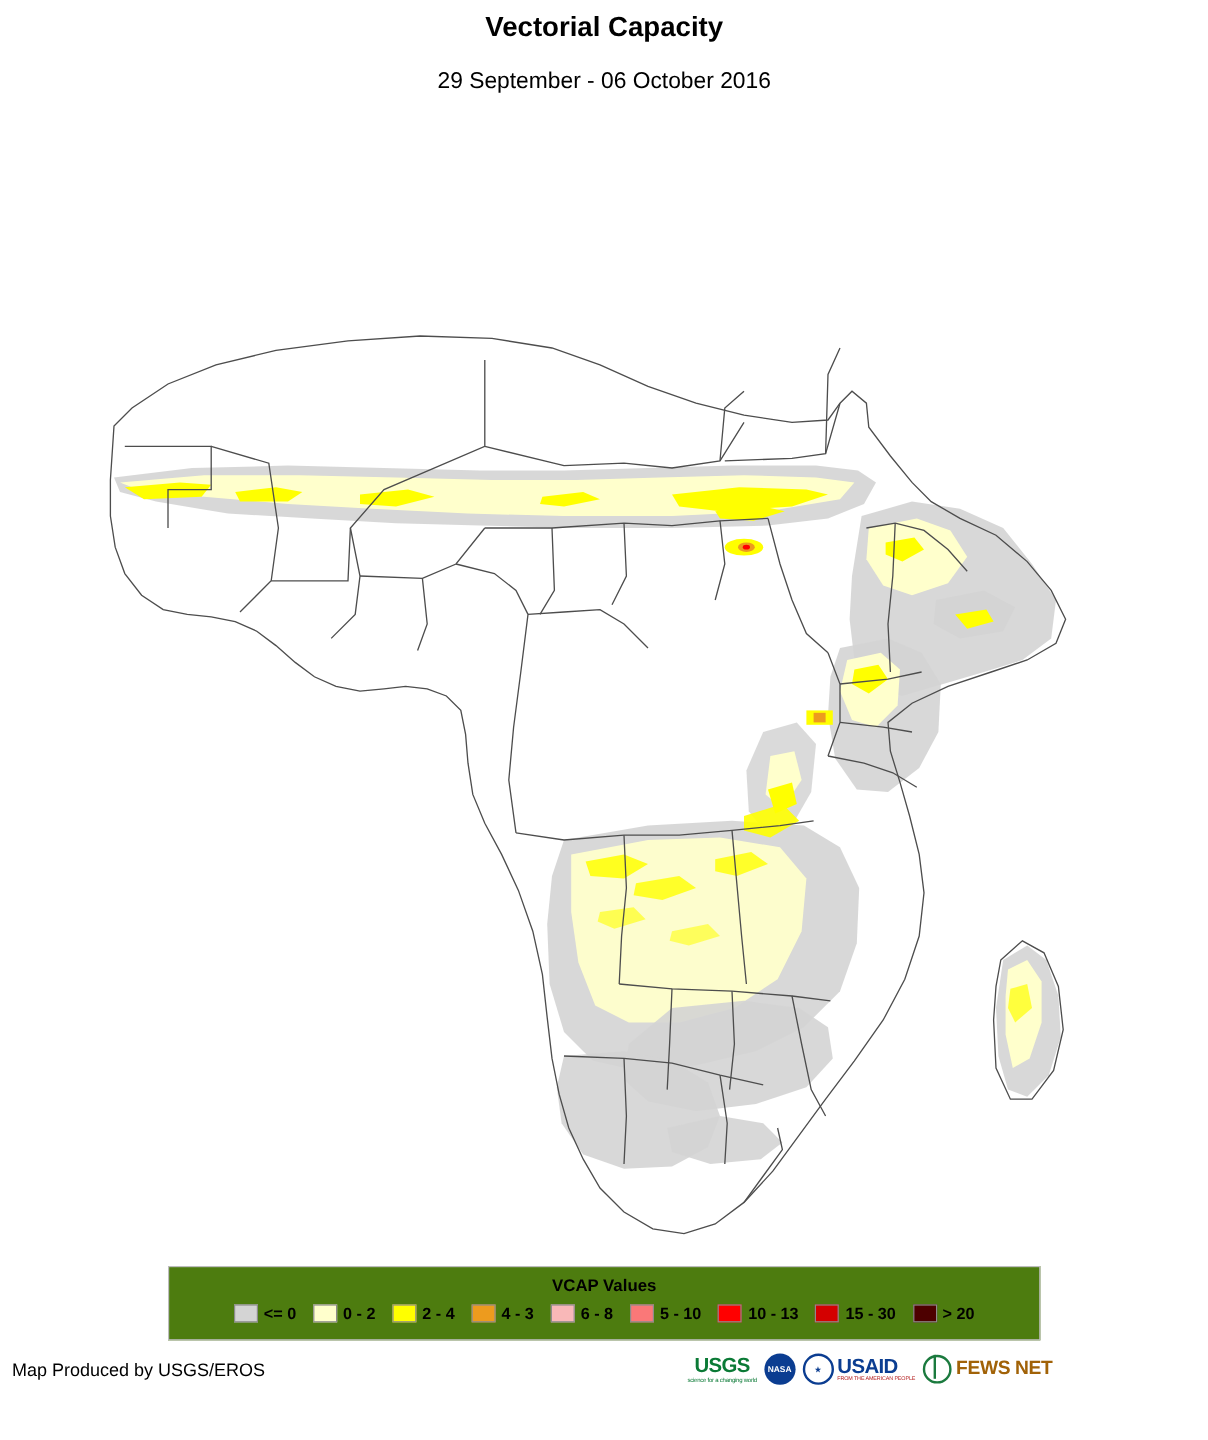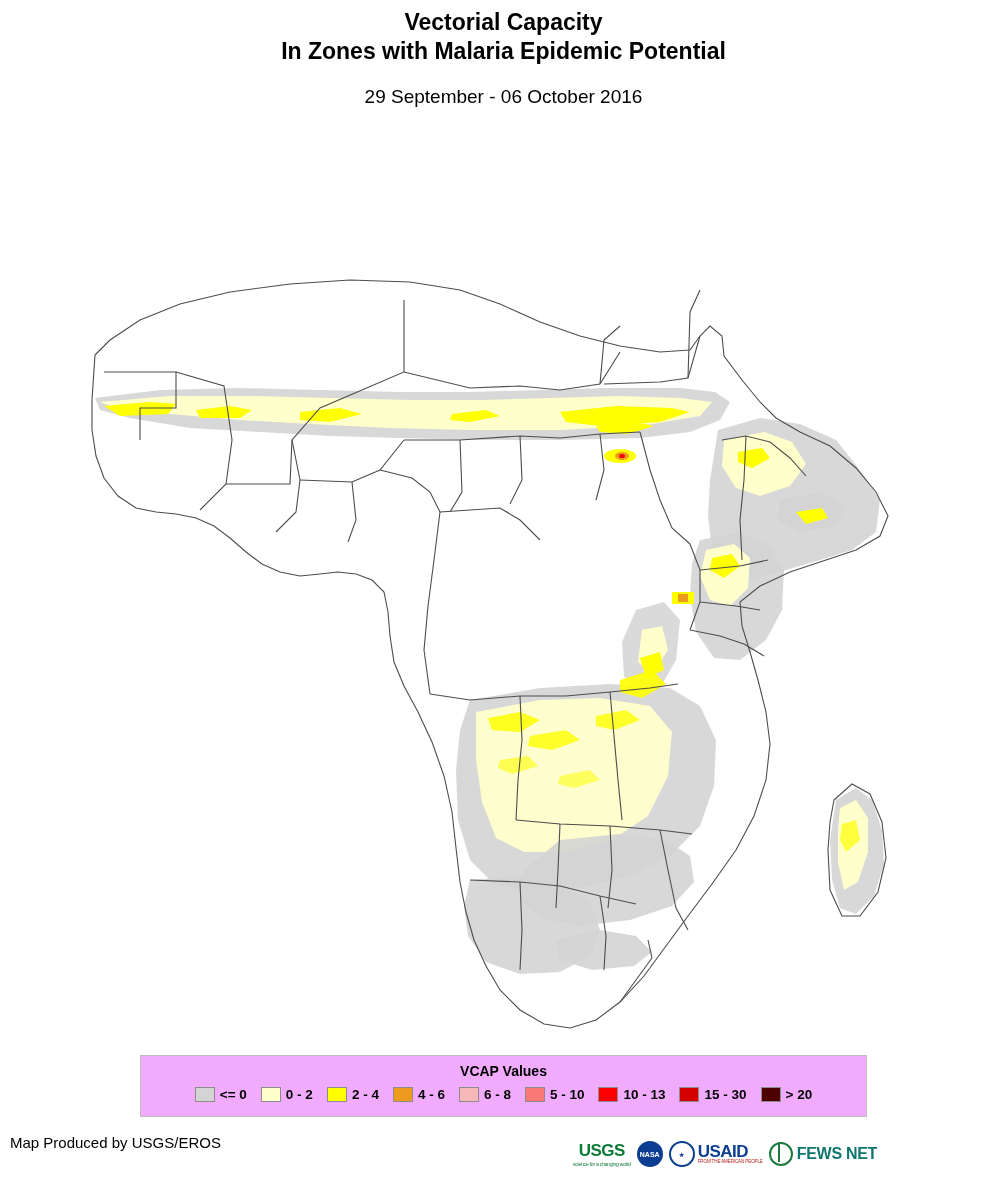--- a/index.html
+++ b/index.html
@@ -44,21 +44,21 @@
   .map-svg {
     display: block;
   }
   .legend-box {
     position: absolute;
     left: 140px;
     top: 1055px;
     width: 727px;
     height: 62px;
     border: 1px solid #bdbdbd;
-    background: #f0abfc;
+    background: #4d7c0f;
     box-sizing: border-box;
   }
   .legend-title {
     text-align: center;
     font-size: 14px;
     font-weight: bold;
     margin-top: 7px;
   }
   .legend-items {
     display: flex;
@@ -91,21 +91,21 @@
   }
   .credit {
     position: absolute;
     left: 10px;
     top: 6px;
     font-size: 15px;
   }
   .logos {
     position: absolute;
     right: 8px;
-    top: 13px;
+    top: 0px;
     display: flex;
     gap: 6px;
   }
   .logo-usgs {
     display: flex;
     flex-direction: column;
     align-items: center;
     justify-content: center;
   }
   .logo-usgs .usgs-main {
@@ -183,30 +183,29 @@
     position: absolute;
     left: 7px;
     top: -2px;
     width: 2px;
     height: 20px;
     background: #1b7a3e;
   }
   .logo-fews .fews-text {
     font-size: 16px;
     font-weight: bold;
-    color: #0f766e;
+    color: #a16207;
     letter-spacing: -0.3px;
   }
 </style>
 </head>
 <body>
 
 <div class="title-block">
   <div class="title-line">Vectorial Capacity</div>
-  <div class="title-line">In Zones with Malaria Epidemic Potential</div>
   <div class="subtitle-line">29 September - 06 October 2016</div>
 </div>
 
 <div class="map-area">
   <svg class="map-svg" width="1007" height="900" viewBox="0 0 1007 900" xmlns="http://www.w3.org/2000/svg">
     <g>
 
       <path d="M95 258 L160 250 L240 248 L320 250 L400 252 L470 252 L540 250 L610 248 L680 248 L715 252 L730 262 L720 280 L690 292 L640 298 L560 300 L480 300 L400 298 L330 296 L260 292 L190 288 L130 278 L100 270 Z" fill="#d4d4d4" opacity="0.9"></path>
 
       <path d="M100 262 L170 256 L250 256 L330 258 L410 260 L480 260 L550 258 L620 256 L680 258 L712 262 L700 276 L640 286 L560 290 L470 290 L390 288 L310 284 L240 280 L170 274 L120 270 Z" fill="#ffffcc"></path>
@@ -313,21 +312,21 @@
     <div class="legend-item">
       <span class="legend-swatch" style="background:#ffffcc"></span>
       <span class="legend-label">0 - 2</span>
     </div>
     <div class="legend-item">
       <span class="legend-swatch" style="background:#ffff00"></span>
       <span class="legend-label">2 - 4</span>
     </div>
     <div class="legend-item">
       <span class="legend-swatch" style="background:#ed9b1e"></span>
-      <span class="legend-label">4 - 6</span>
+      <span class="legend-label">4 - 3</span>
     </div>
     <div class="legend-item">
       <span class="legend-swatch" style="background:#f9b8b8"></span>
       <span class="legend-label">6 - 8</span>
     </div>
     <div class="legend-item">
       <span class="legend-swatch" style="background:#fa7878"></span>
       <span class="legend-label">5 - 10</span>
     </div>
     <div class="legend-item">

